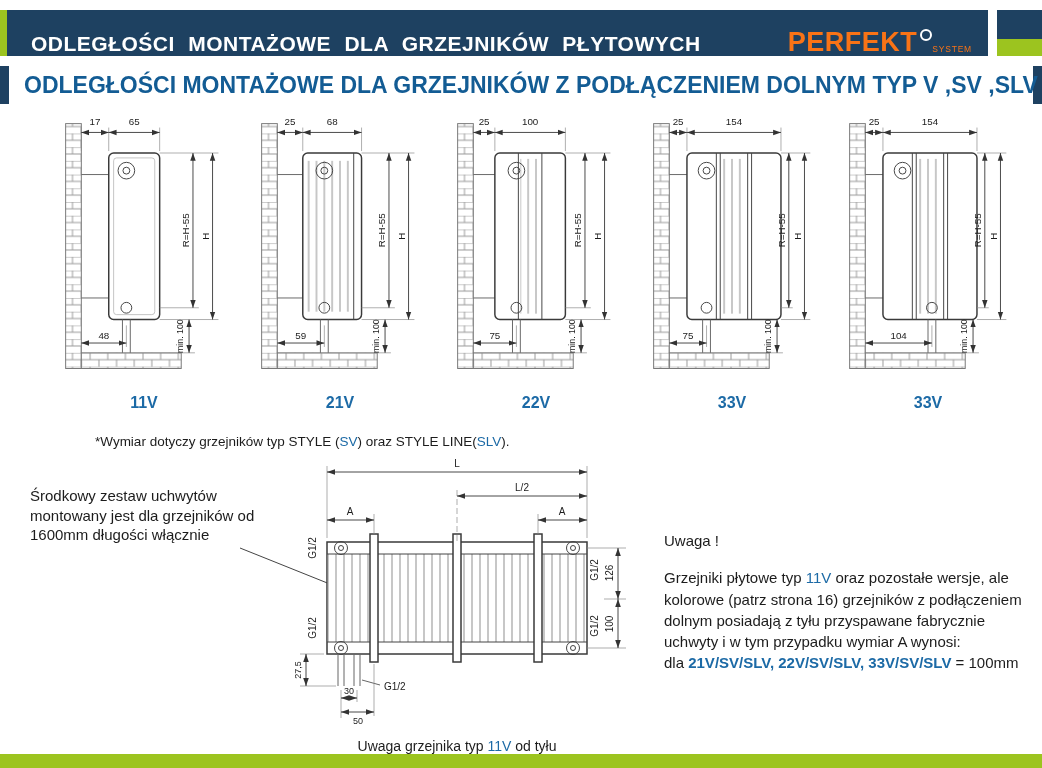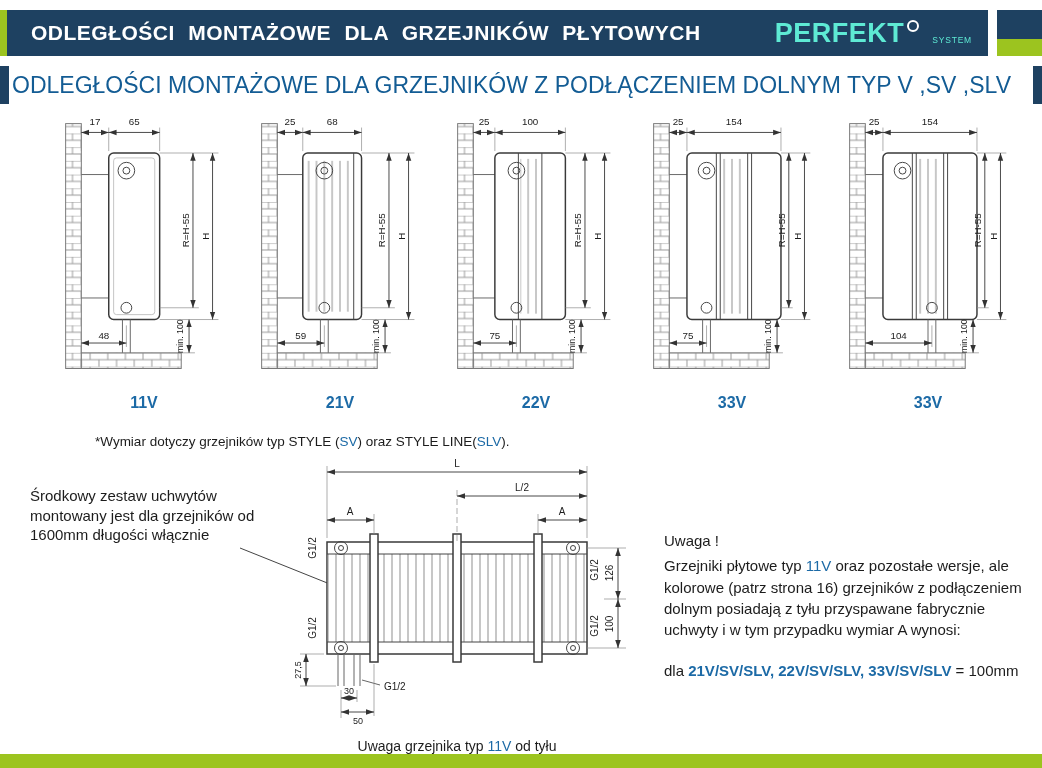--- a/index.html
+++ b/index.html
@@ -1,45 +1,45 @@
 <!DOCTYPE html>
 <html style="--navy: #1e4161; --green: #9cc41f; --blue: #1c6aa6; --heading: #135c94; --ink: #1c1c1c;"><head>
 <meta charset="utf-8">
 <style>
   *{margin:0;padding:0;box-sizing:border-box}
   body{background:#e9e9e9;font-family:"Liberation Sans","DejaVu Sans",sans-serif}
   .page{position:relative;width:1042px;height:768px;background:#fff;overflow:hidden;margin:0 auto}
   .abs{position:absolute}
   .green-edge{left:0;top:10px;width:7px;height:46px;background:var(--green,#9cc41f)}
-  .topbar{left:7px;top:10px;width:981px;height:46px;background:var(--navy,#1e4161);display:flex;align-items:center;justify-content:space-between;padding:0 16px 0 24px}
+  .topbar{left:7px;top:10px;width:981px;height:46px;background:var(--navy,#1e4161);display:flex;align-items:flex-end;justify-content:space-between;padding:0 16px 0 24px}
   .topbar .title{color:#fff;font-size:21px;font-weight:bold;letter-spacing:.5px;word-spacing:7px;white-space:nowrap}
-  .brand{display:flex;align-items:flex-start;color:#5eead4}
+  .brand{display:flex;align-items:flex-start;color:#f97316}
   .brand .name{font-size:27px;font-weight:bold;letter-spacing:.5px;line-height:1}
   .brand .ring{width:12px;height:12px;border:2.5px solid #fff;border-radius:50%;margin:0 0 0 3px}
-  .brand .sub{font-size:8.5px;letter-spacing:.8px;margin:15px 0 0 13px}
+  .brand .sub{font-size:8.5px;letter-spacing:.8px;margin:15px 0 0 0}
   .corner-navy{left:997px;top:10px;width:45px;height:29px;background:var(--navy,#1e4161)}
   .corner-green{left:997px;top:39px;width:45px;height:17px;background:var(--green,#9cc41f)}
   .sub-tab-l{left:0;top:66px;width:9px;height:38px;background:var(--navy,#1e4161)}
   .sub-tab-r{left:1033px;top:66px;width:9px;height:38px;background:var(--navy,#1e4161)}
-  .subtitle{left:12px;top:66px;height:38px;line-height:38px;font-size:23px;font-weight:normal;color:var(--heading,#135c94);white-space:nowrap}
+  .subtitle{left:24px;top:66px;height:38px;line-height:38px;font-size:23px;font-weight:bold;color:var(--heading,#135c94);white-space:nowrap}
   .diagrams{left:16px;top:106px;width:1010px;display:flex;justify-content:flex-end}
   .diag{width:196px}
   .diag svg{display:block;width:196px;height:286px}
   .diag figcaption{text-align:center;font-size:16px;font-weight:bold;color:var(--blue,#1c6aa6);margin-top:2px}
   .footnote{left:95px;top:434px;font-size:13.5px;color:var(--ink,#1c1c1c)}
   .blue{color:var(--blue,#1c6aa6)}
   .bold{font-weight:bold}
   .leftnote{left:30px;top:486px;width:245px;font-size:15px;color:var(--ink,#1c1c1c);line-height:1.3}
   .rear{left:252px;top:450px;width:410px;height:300px}
   .rear svg{display:block;width:410px;height:300px}
   .pointer{left:225px;top:540px;width:250px;height:110px;pointer-events:none}
   .caption{left:252px;top:738px;width:410px;text-align:center;font-size:14px;color:var(--ink,#1c1c1c)}
   .rightnote{left:664px;top:530px;width:376px;font-size:15px;color:var(--ink,#1c1c1c);line-height:1.42}
-  .rightnote .uwaga{margin-bottom:4px}
-  .rightnote p{margin-bottom:20px}
+  .rightnote .uwaga{margin-bottom:16px}
+  .rightnote p{margin-bottom:0}
   .rightnote .dla{margin-bottom:12px}
   .greenbar{left:0;top:754px;width:1042px;height:14px;background:var(--green,#9cc41f)}
   svg text{font-family:"Liberation Sans","DejaVu Sans",sans-serif}
   .t{font-size:10px;fill:#1c1c1c;text-anchor:middle}
   .ts{font-size:9px;fill:#1c1c1c;text-anchor:middle}
   .tl{text-anchor:start}
   .rad{fill:#fff;stroke:#3a3a3a;stroke-width:1.5}
   .inner{fill:none;stroke:#444;stroke-width:1}
   .thin{fill:none;stroke:#666;stroke-width:1}
   .ext{fill:none;stroke:#8a8a8a;stroke-width:.7}

